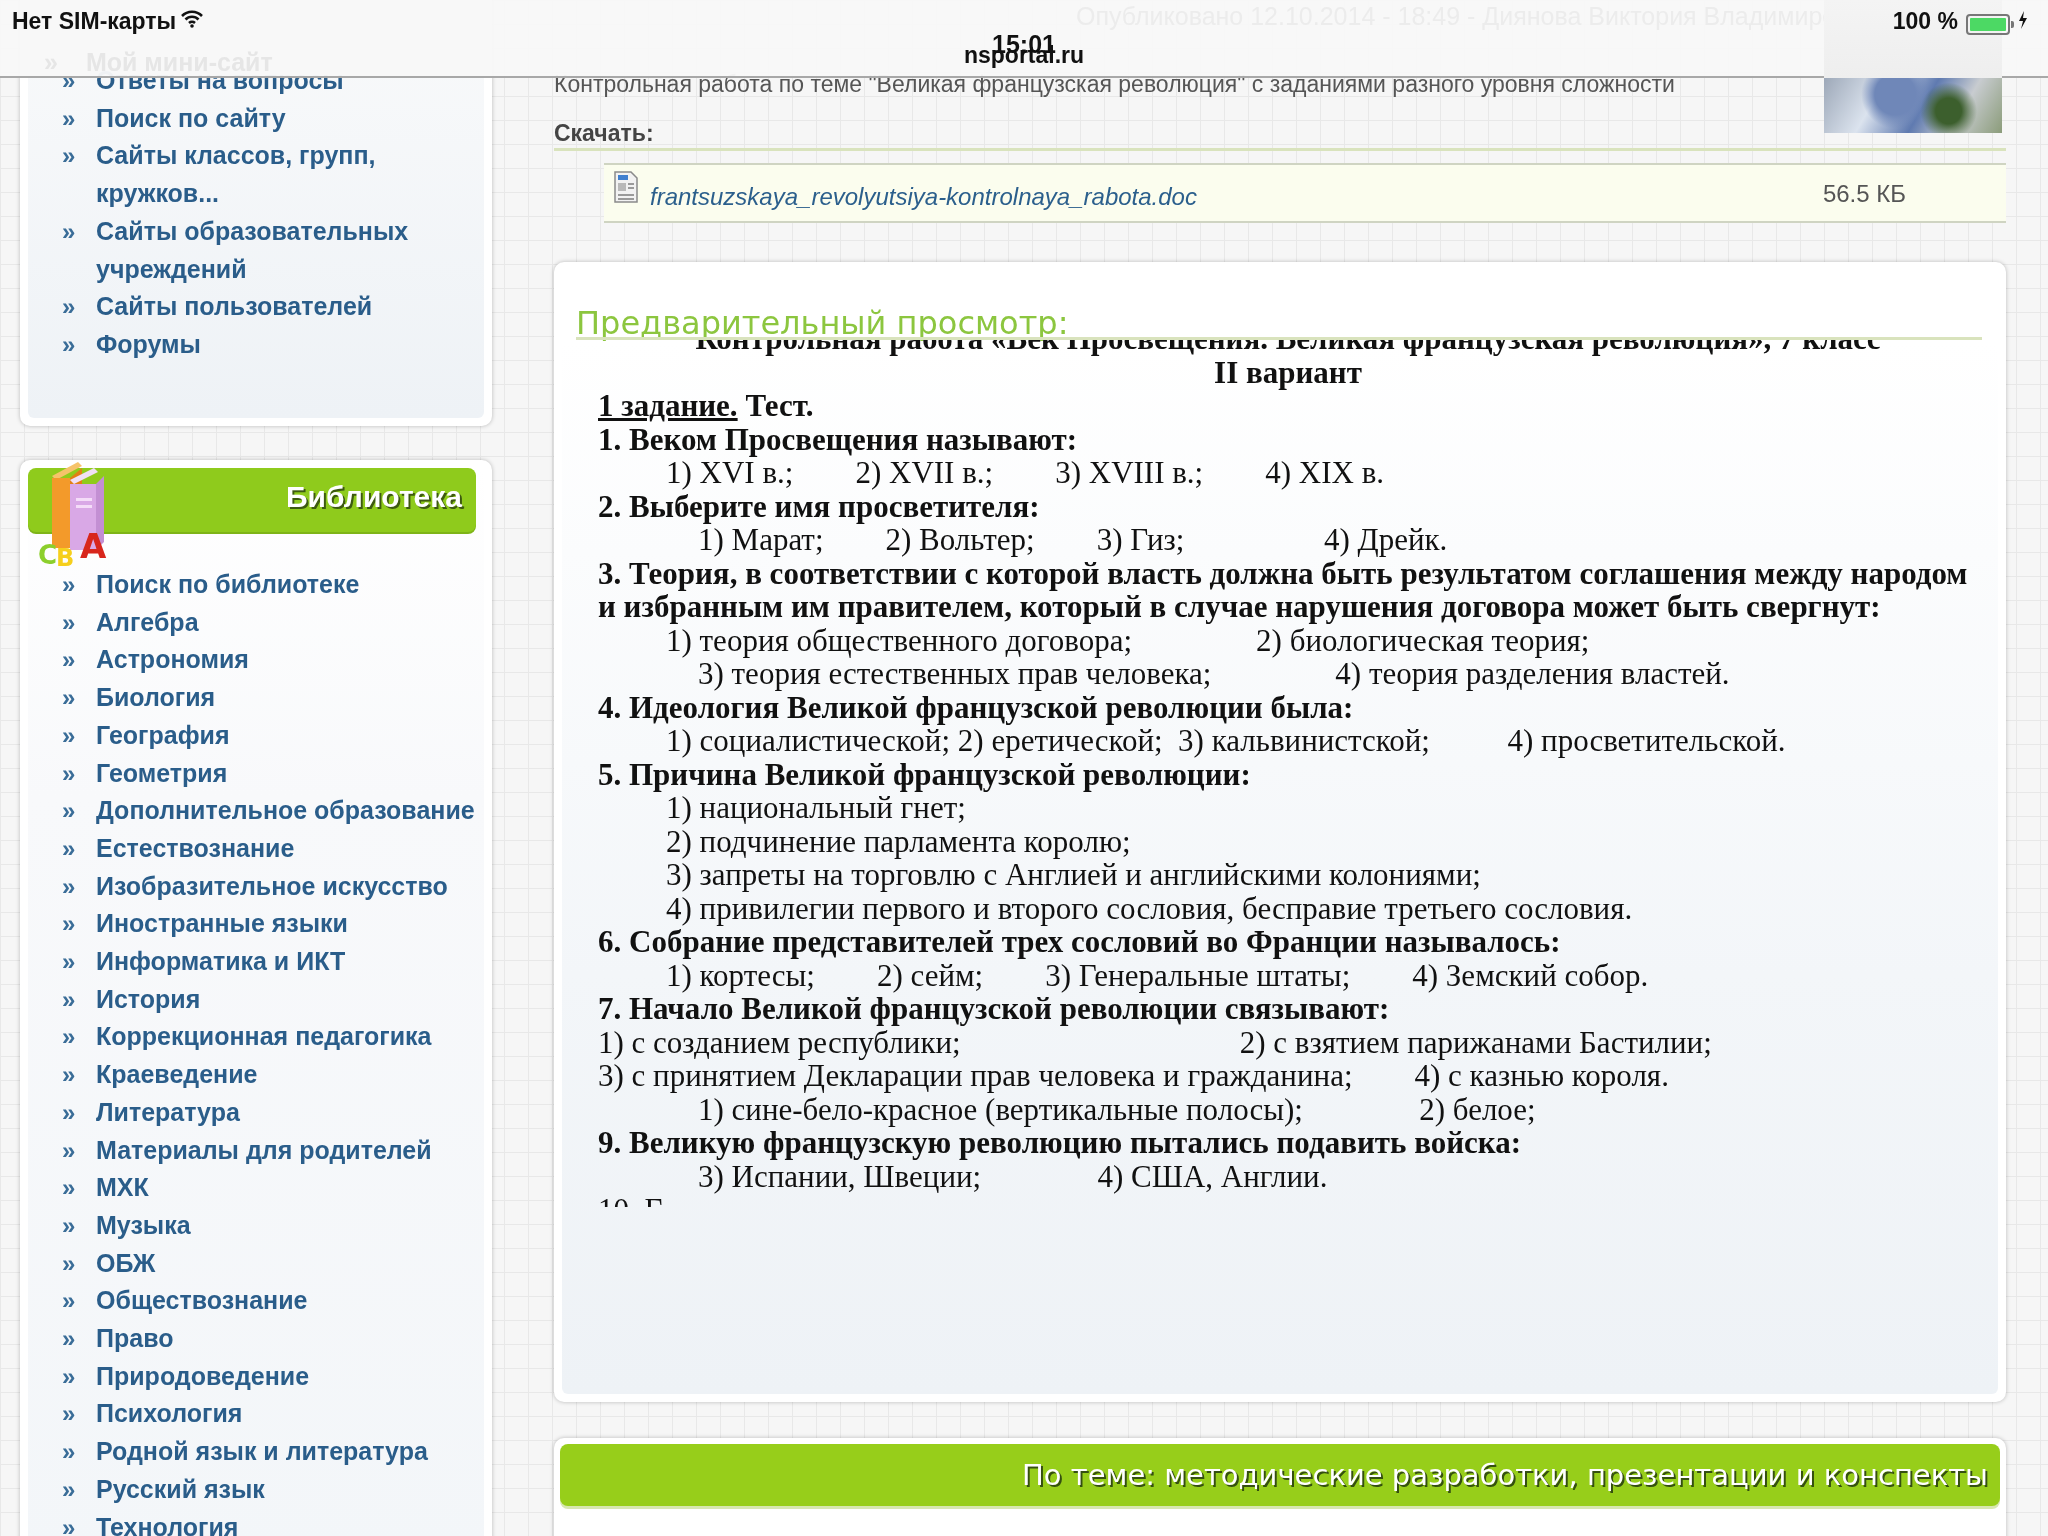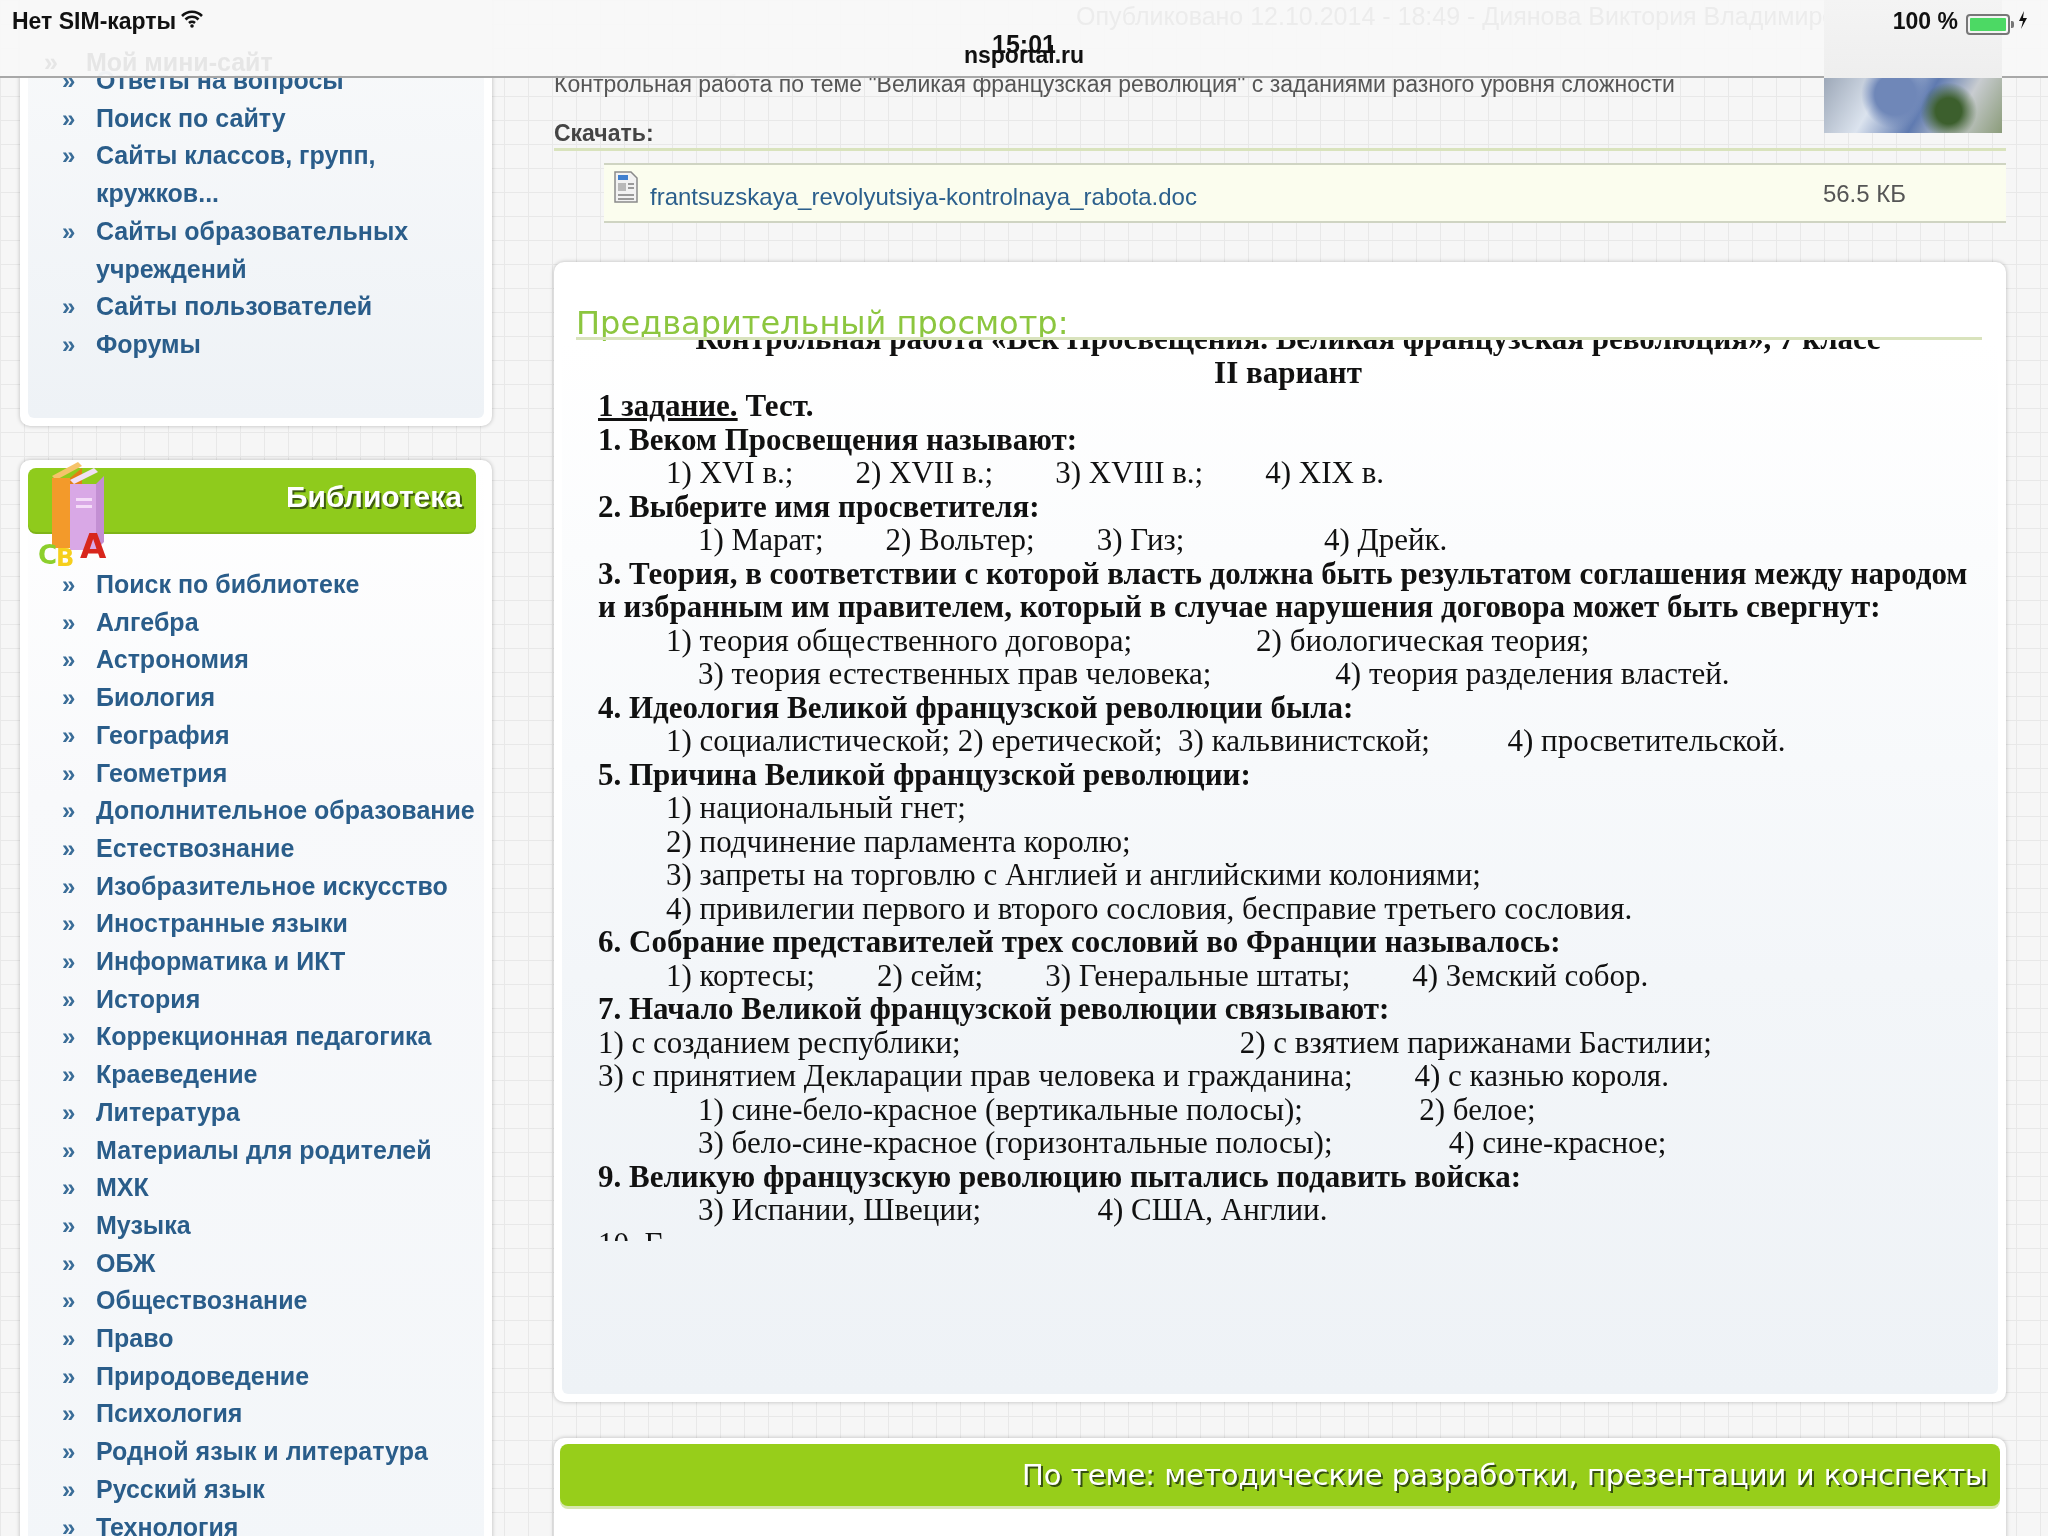--- a/index.html
+++ b/index.html
@@ -92,21 +92,21 @@
   }
   .download-rule { position: absolute; left: 554px; top: 148px; width: 1452px; height: 3px; background: #d9e3bd; }
   .file-row {
     position: absolute; left: 604px; top: 163px; width: 1402px; height: 60px;
     background: #fbfdee;
     border-top: 2px solid #cfd4c2; border-bottom: 2px solid #cfd4c2;
   }
   .file-icon { position: absolute; left: 10px; top: 6px; width: 24px; height: 32px; }
   .file-link {
     position: absolute; left: 46px; top: 18px;
-    font-size: 24px; color: #2b5f8c; text-decoration: none;
+    font-size: 24px; color: #2b5f8c; text-decoration: none; font-style: italic;
   }
   .file-size { position: absolute; right: 100px; top: 15px; font-size: 24px; color: #555; }
 
   .preview-card {
     position: absolute; left: 554px; top: 262px; width: 1452px; height: 1140px;
     background: #fff; border-radius: 10px; box-shadow: 0 0 4px rgba(0,0,0,0.25);
   }
   .preview-card .doc-bg {
     position: absolute; left: 8px; top: 80px; right: 8px; bottom: 8px;
     background: linear-gradient(180deg, #ffffff 0%, #f3f6f9 60%, #eef2f6 100%);
@@ -390,21 +390,20 @@
         <div class="opts ind1">1) национальный гнет;</div>
         <div class="opts ind1">2) подчинение парламента королю;</div>
         <div class="opts ind1">3) запреты на торговлю с Англией и английскими колониями;</div>
         <div class="opts ind1">4) привилегии первого и второго сословия, бесправие третьего сословия.</div>
         <div class="q">6. Собрание представителей трех сословий во Франции называлось:</div>
         <div class="opts ind1">1) кортесы;        2) сейм;        3) Генеральные штаты;        4) Земский собор.</div>
         <div class="q">7. Начало Великой французской революции связывают:</div>
         <div class="opts ind0">1) с созданием республики;                                    2) с взятием парижанами Бастилии;</div>
         <div class="opts ind0">3) с принятием Декларации прав человека и гражданина;        4) с казнью короля.</div>
         <div class="opts ind2">1) сине-бело-красное (вертикальные полосы);               2) белое;</div>
-        <div class="opts ind2">3) бело-сине-красное (горизонтальные полосы);               4) сине-красное;</div>
         <div class="q">9. Великую французскую революцию пытались подавить войска:</div>
         <div class="opts ind2">3) Испании, Швеции;               4) США, Англии.</div>
       </div>
     <div class="cutoff">10. Г...</div>
   </div>
 </div>
 
 <div class="related-card">
   <div class="related-header">
     <span class="title">По теме: методические разработки, презентации и конспекты</span>

